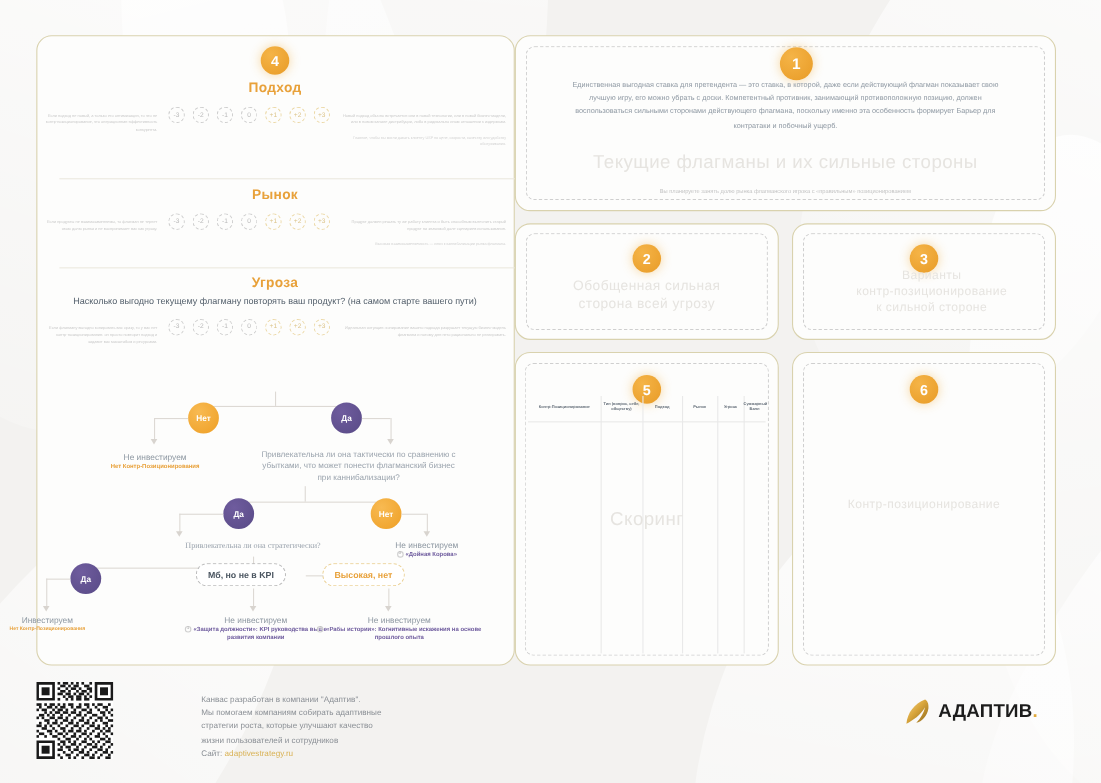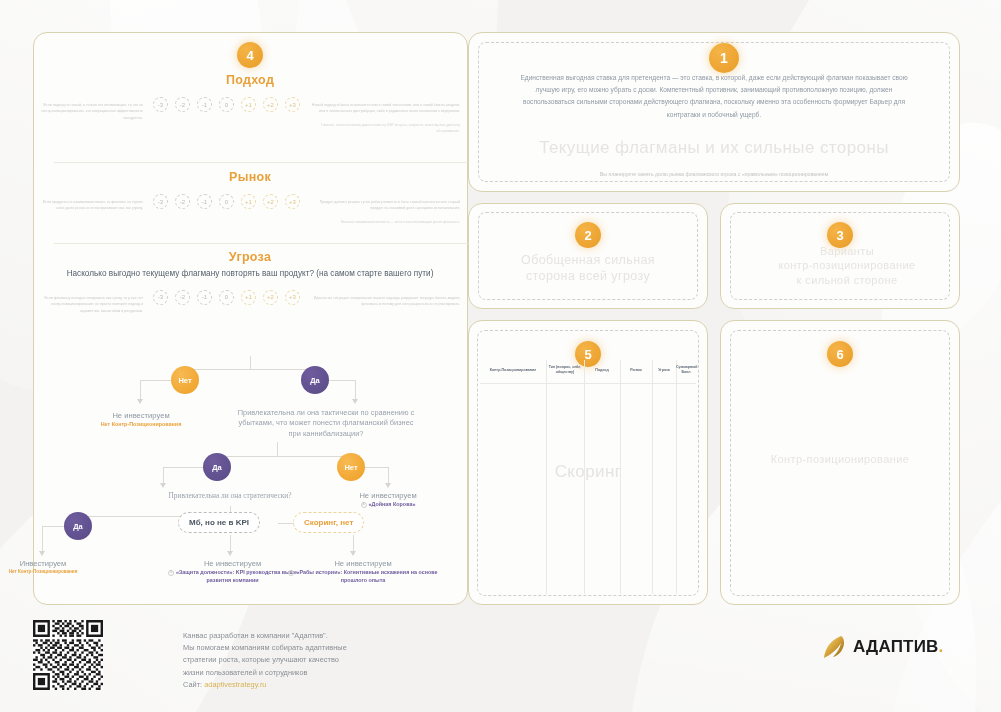--- a/index.html
+++ b/index.html
@@ -292,21 +292,21 @@
 
     <div class="tl-label" style="left:110px;top:161px;width:160px;font-family:Liberation Serif, serif;">Привлекательна ли она стратегически?</div>
 
     <div class="tline v" style="left:190px;top:176px;height:10px;"></div>
     <div class="tline h" style="left:38px;top:186px;width:152px;"></div>
     <div class="tline v" style="left:38px;top:186px;height:8px;"></div>
 
     <div class="node yes" style="left:24px;top:182px;">Да</div>
 
     <div class="pill" style="left:138px;top:182px;">Мб, но не в KPI</div>
-    <div class="pill warn" style="left:253px;top:182px;">Скоринг, нет</div>
+    <div class="pill warn" style="left:253px;top:182px;">Высокая, нет</div>
 
     <div class="tline h" style="left:238px;top:193px;width:16px;"></div>
 
     <div class="tline v" style="left:2px;top:196px;height:26px;"></div>
     <div class="tline h" style="left:2px;top:196px;width:22px;"></div>
     <div class="arrow" style="left:-1px;top:221px;"></div>
 
     <div class="tline v" style="left:190px;top:205px;height:17px;"></div>
     <div class="arrow" style="left:187px;top:221px;"></div>
 

